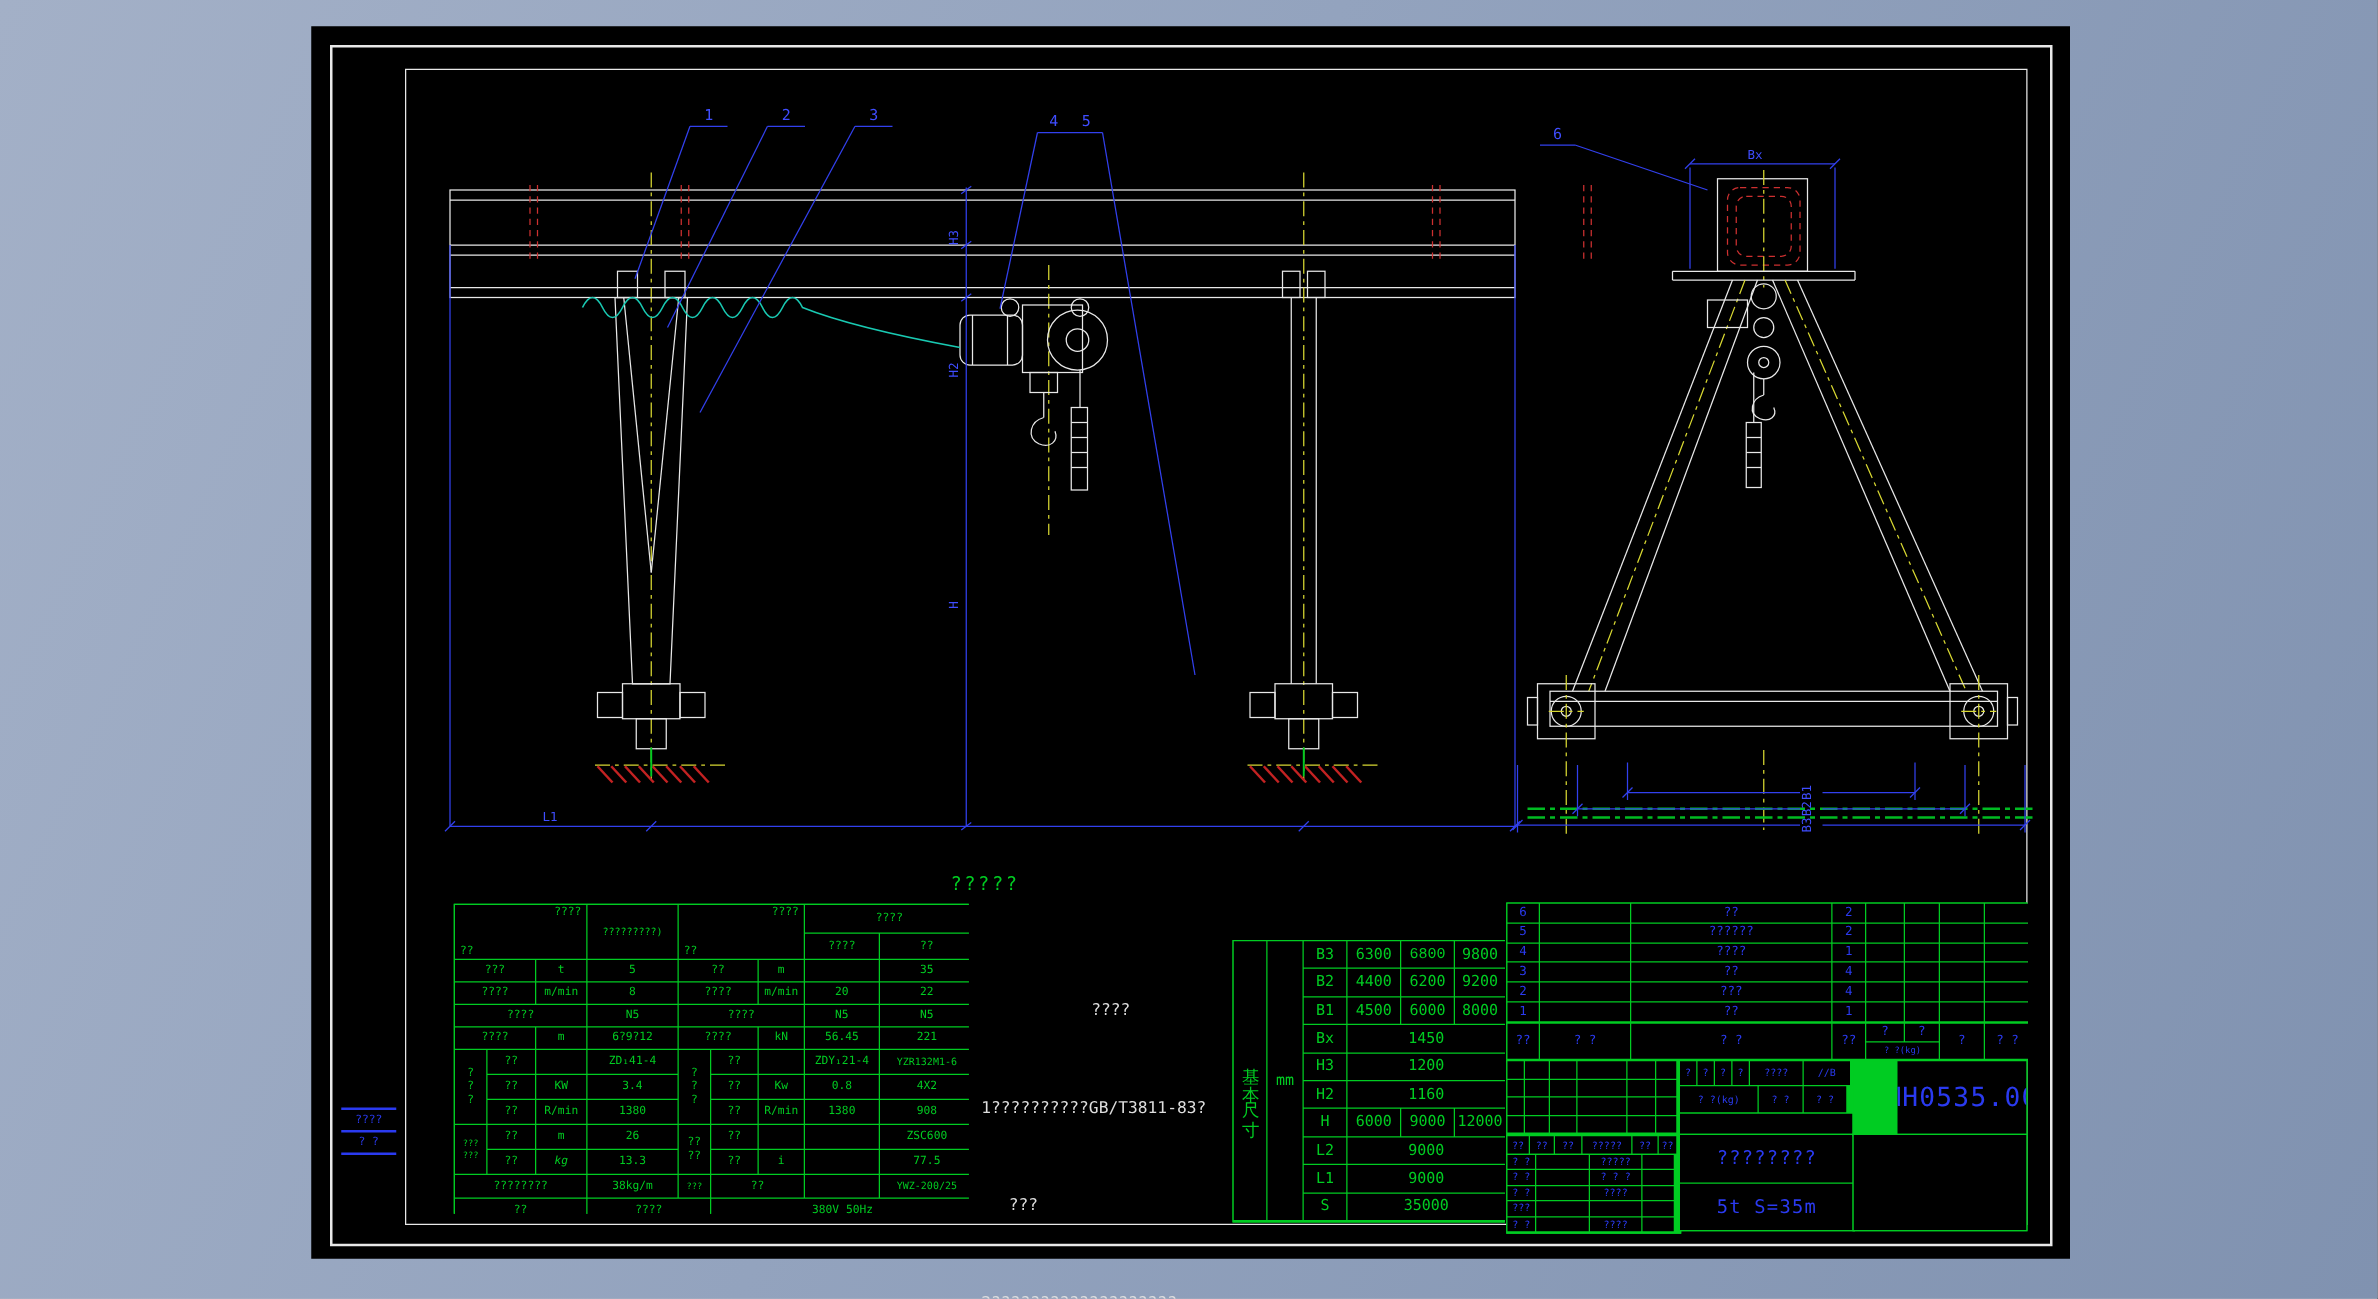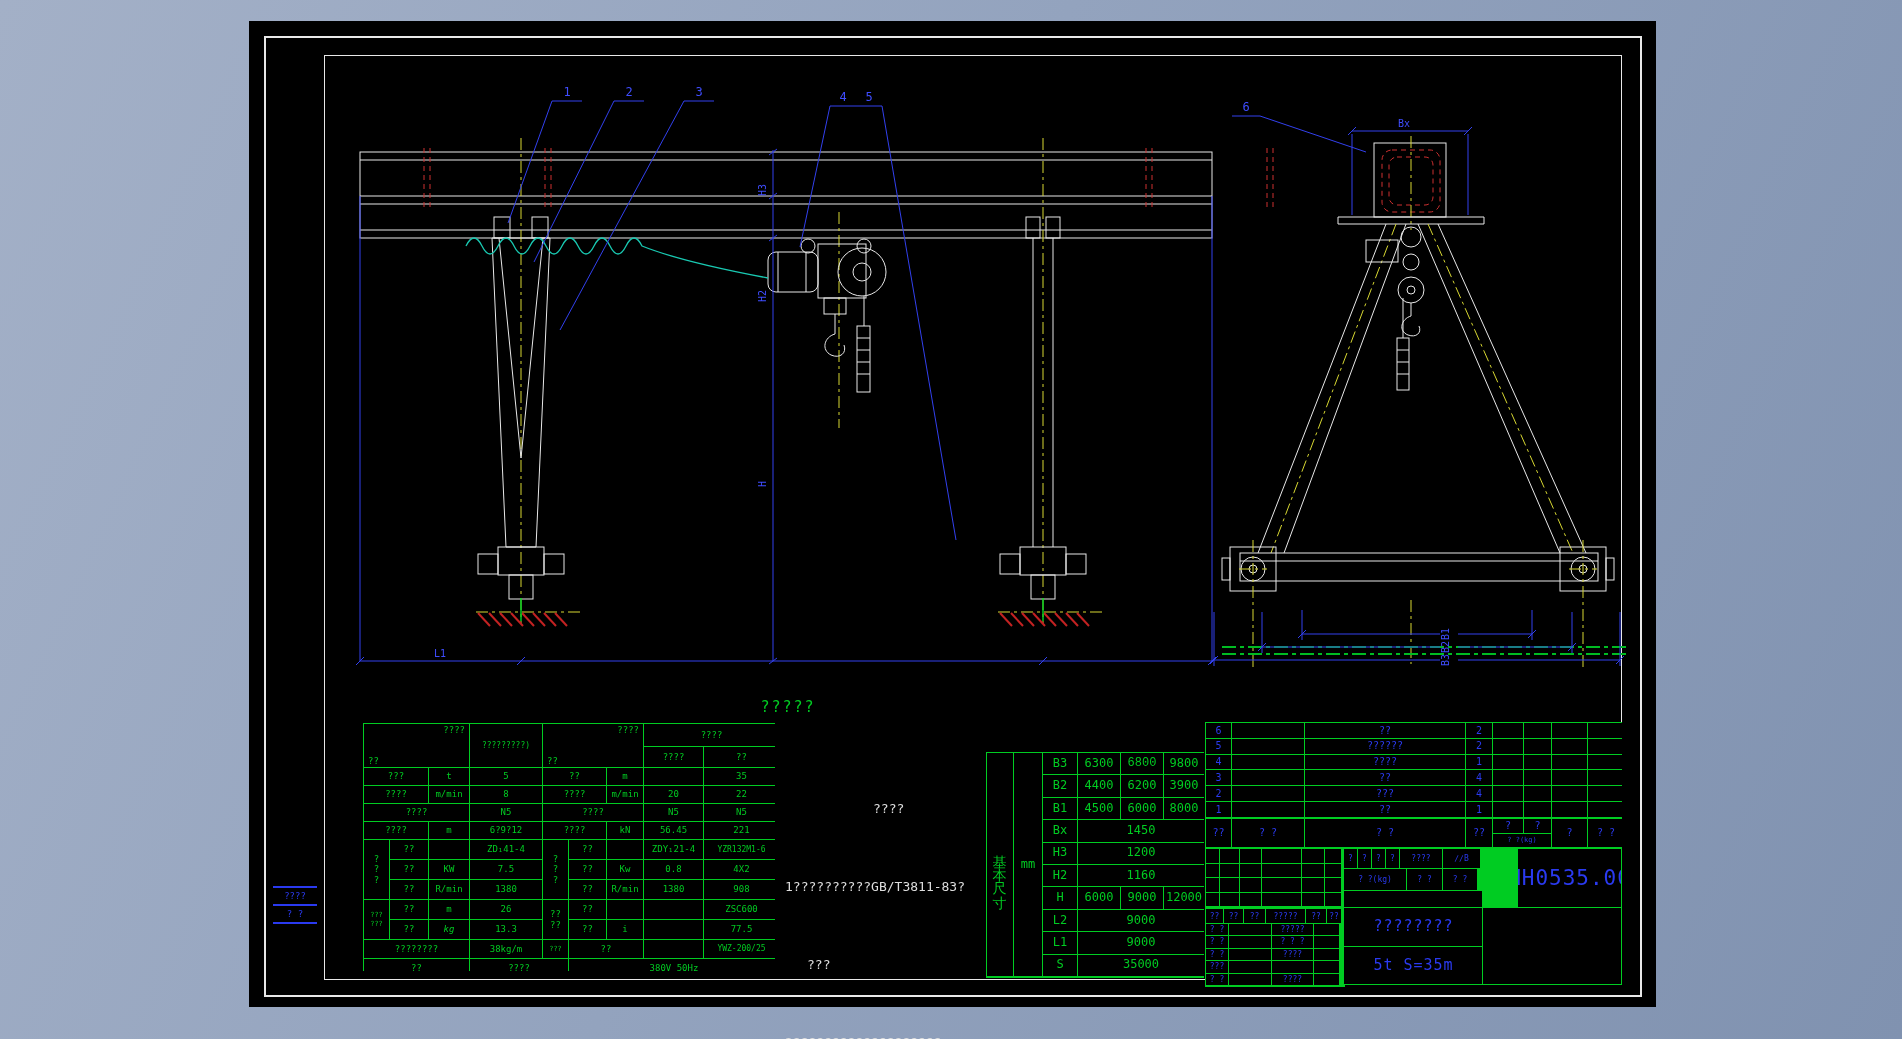--- a/index.html
+++ b/index.html
@@ -349,21 +349,21 @@
       <div style="grid-area: 7 / 4 / span 1 / span 1;">ZD₁41-4</div>
       <div style="grid-area: 7 / 5 / span 3 / span 1;">?
 ?
 ?</div>
       <div style="grid-area: 7 / 6 / span 1 / span 1;">??</div>
       <div style="grid-area: 7 / 7 / span 1 / span 1;"></div>
       <div style="grid-area: 7 / 8 / span 1 / span 1;">ZDY₁21-4</div>
       <div style="grid-area: 7 / 9 / span 1 / span 1; font-size: 8px;">YZR132M1-6</div>
       <div style="grid-area: 8 / 2 / span 1 / span 1;">??</div>
       <div style="grid-area: 8 / 3 / span 1 / span 1;">KW</div>
-      <div style="grid-area: 8 / 4 / span 1 / span 1;">7.5</div>
+      <div style="grid-area: 8 / 4 / span 1 / span 1;">3.4</div>
       <div style="grid-area: 8 / 6 / span 1 / span 1;">??</div>
       <div style="grid-area: 8 / 7 / span 1 / span 1;">Kw</div>
       <div style="grid-area: 8 / 8 / span 1 / span 1;">0.8</div>
       <div style="grid-area: 8 / 9 / span 1 / span 1;">4X2</div>
       <div style="grid-area: 9 / 2 / span 1 / span 1;">??</div>
       <div style="grid-area: 9 / 3 / span 1 / span 1;">R/min</div>
       <div style="grid-area: 9 / 4 / span 1 / span 1;">1380</div>
       <div style="grid-area: 9 / 6 / span 1 / span 1;">??</div>
       <div style="grid-area: 9 / 7 / span 1 / span 1;">R/min</div>
       <div style="grid-area: 9 / 8 / span 1 / span 1;">1380</div>
@@ -408,21 +408,21 @@
   <div class="gtable" id="dims-table">
       <div class="vlabel" style="grid-area: 1 / 1 / span 10 / span 1;">基本尺寸</div>
       <div style="grid-area: 1 / 2 / span 10 / span 1;">mm</div>
       <div style="grid-area: 1 / 3 / span 1 / span 1;">B3</div>
       <div style="grid-area: 1 / 4 / span 1 / span 1;">6300</div>
       <div style="grid-area: 1 / 5 / span 1 / span 1; font-family: Liberation Mono, monospace;">6800</div>
       <div style="grid-area: 1 / 6 / span 1 / span 1;">9800</div>
       <div style="grid-area: 2 / 3 / span 1 / span 1;">B2</div>
       <div style="grid-area: 2 / 4 / span 1 / span 1;">4400</div>
       <div style="grid-area: 2 / 5 / span 1 / span 1;">6200</div>
-      <div style="grid-area: 2 / 6 / span 1 / span 1;">3900</div>
+      <div style="grid-area: 2 / 6 / span 1 / span 1;">9200</div>
       <div style="grid-area: 3 / 3 / span 1 / span 1;">B1</div>
       <div style="grid-area: 3 / 4 / span 1 / span 1;">4500</div>
       <div style="grid-area: 3 / 5 / span 1 / span 1;">6000</div>
       <div style="grid-area: 3 / 6 / span 1 / span 1;">8000</div>
       <div style="grid-area: 4 / 3 / span 1 / span 1;">Bx</div>
       <div style="grid-area: 4 / 4 / span 1 / span 3;">1450</div>
       <div style="grid-area: 5 / 3 / span 1 / span 1;">H3</div>
       <div style="grid-area: 5 / 4 / span 1 / span 3;">1200</div>
       <div style="grid-area: 6 / 3 / span 1 / span 1;">H2</div>
       <div style="grid-area: 6 / 4 / span 1 / span 3;">1160</div>

